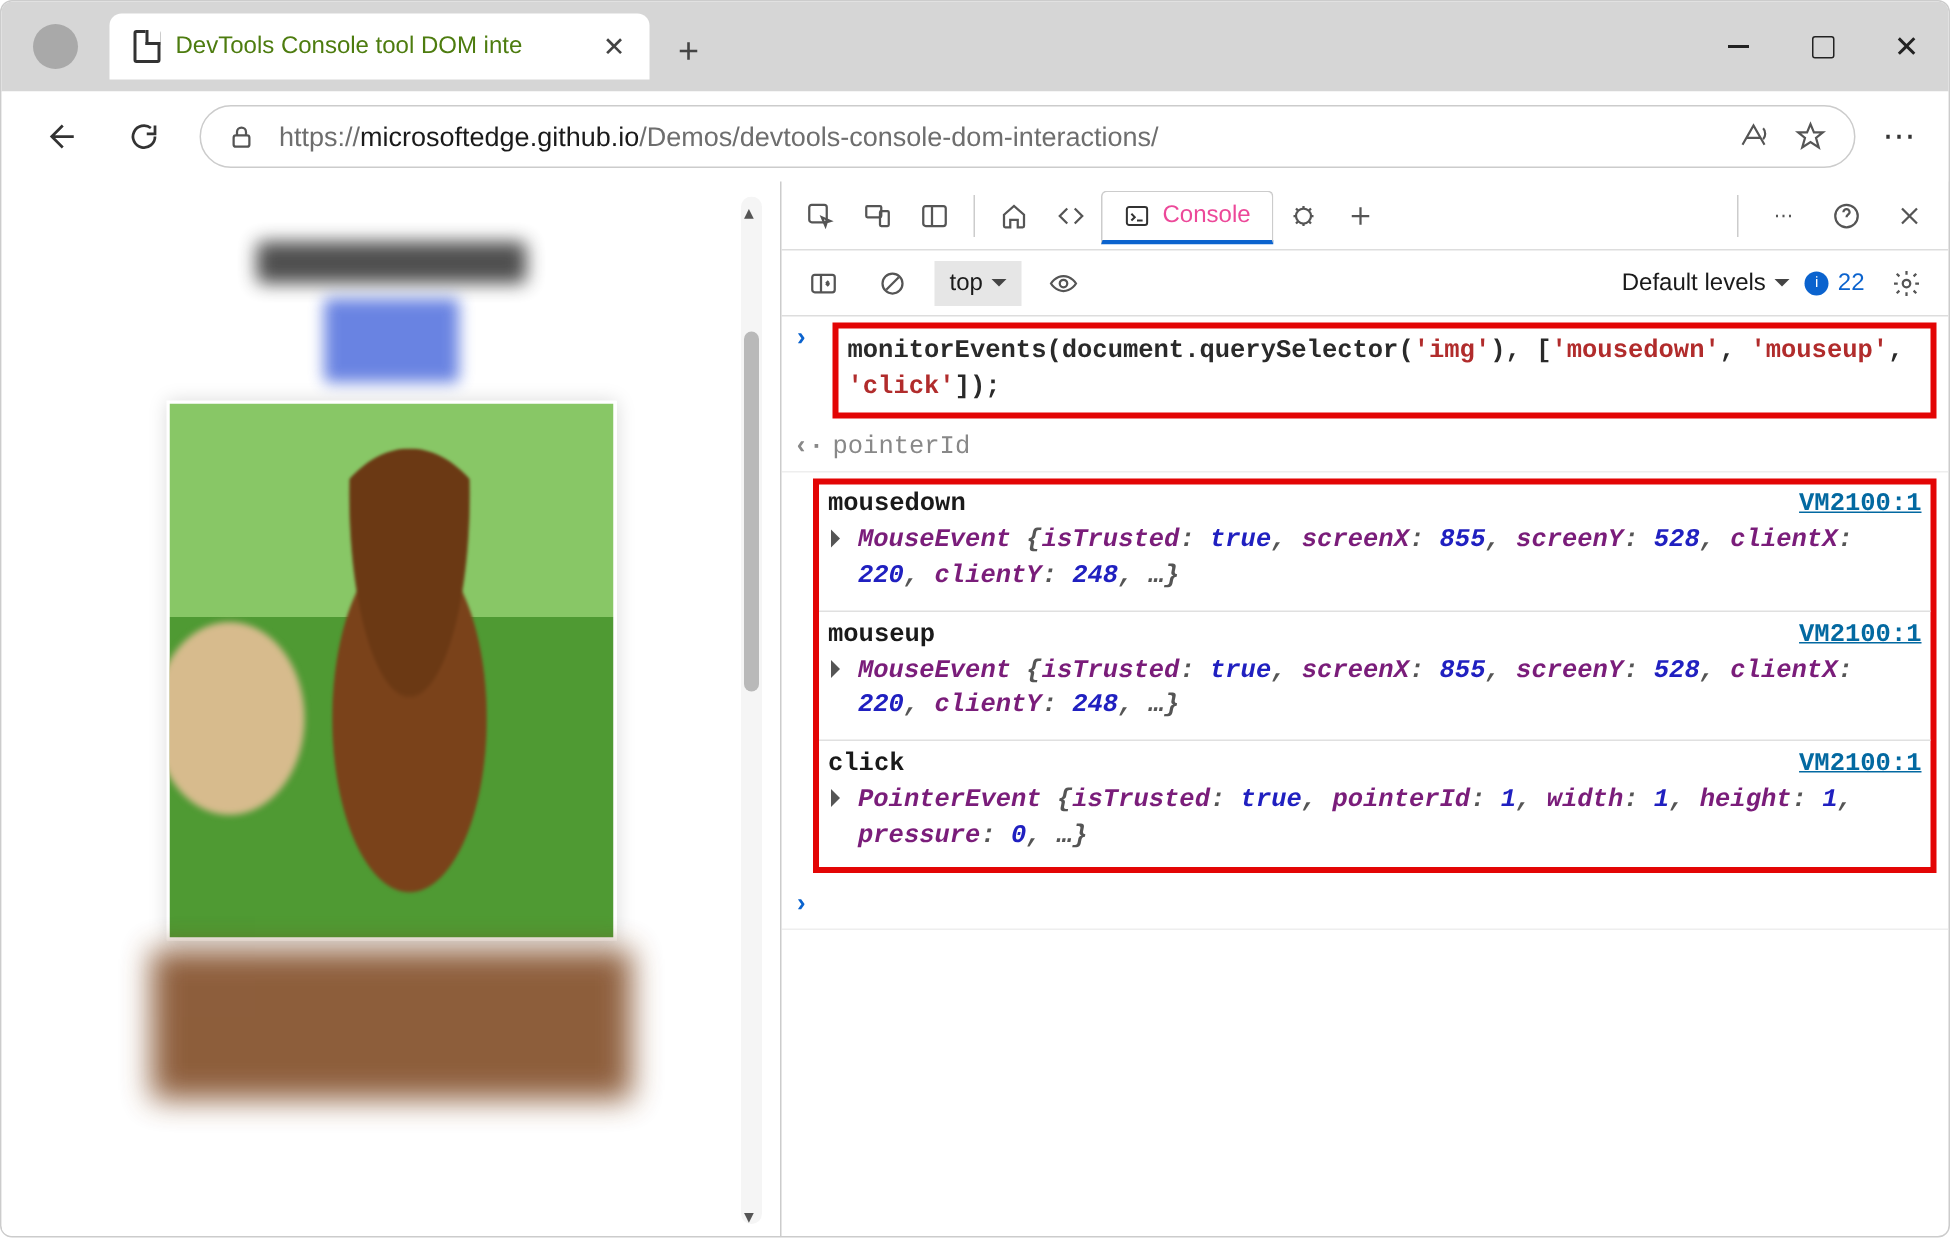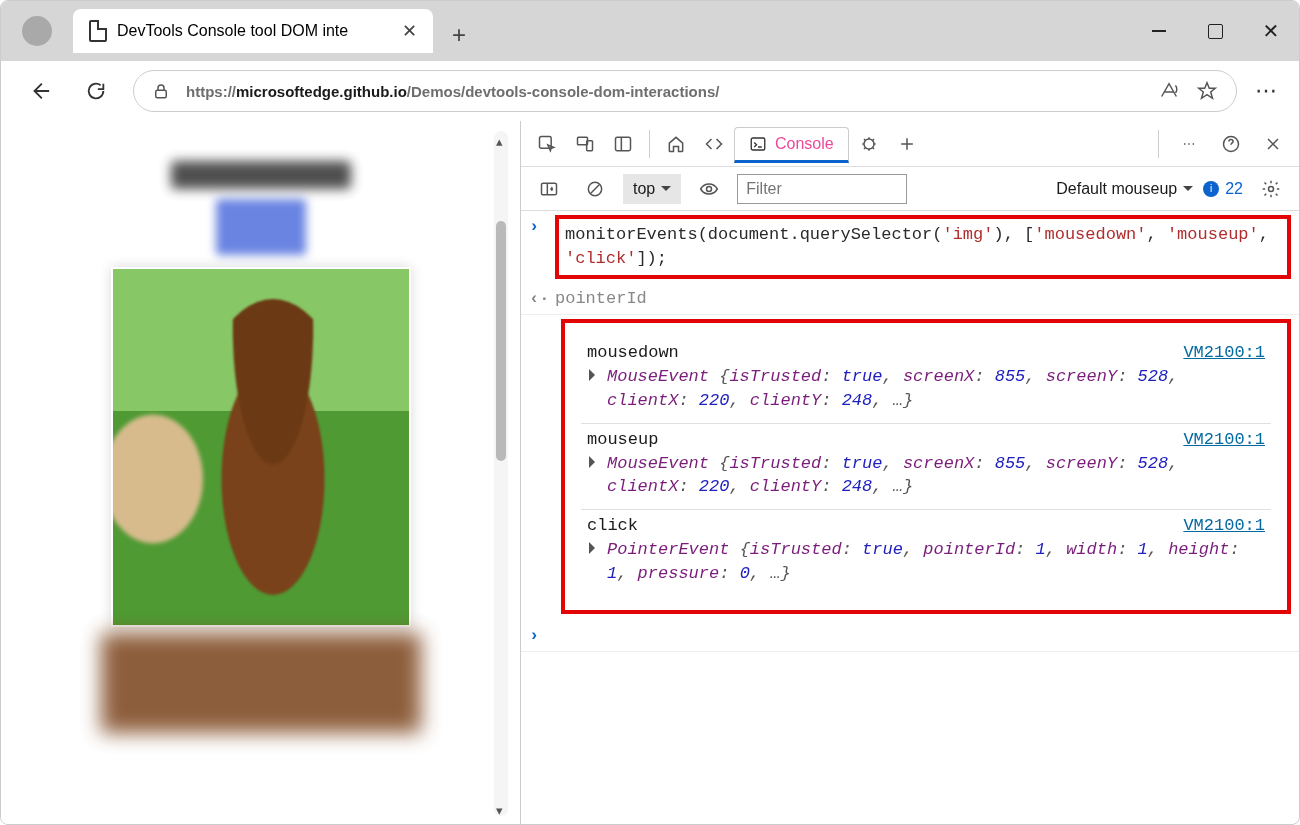--- a/index.html
+++ b/index.html
@@ -5,34 +5,34 @@
 * { box-sizing: border-box; margin: 0; padding: 0; }
 body { font-family: "Segoe UI", Arial, sans-serif; font-size: 13px; background: #fff; color: #1a1a1a; width: 1300px; height: 825px; overflow: hidden; border: 1px solid #ccc; border-radius: 8px; }
 
 
 .titlebar { height: 60px; background: #d6d6d6; display: flex; align-items: stretch; }
 .profile { width: 72px; display: flex; align-items: center; justify-content: center; }
 .profile .avatar { width: 30px; height: 30px; border-radius: 50%; background: #a9a9a9; }
 .tab { margin-top: 8px; height: 44px; background: #fff; border-radius: 8px 8px 0 0; display: flex; align-items: center; gap: 10px; padding: 0 16px; min-width: 360px; }
 .tab .page-icon { width: 18px; height: 22px; border: 2px solid #333; border-radius: 2px; position: relative; }
 .tab .page-icon::after { content: ""; position: absolute; top: -2px; right: -2px; width: 8px; height: 8px; background: #fff; border-left: 2px solid #333; border-bottom: 2px solid #333; }
-.tab .title { font-size: 16px; color: #000000; white-space: nowrap; overflow: hidden; text-overflow: clip; flex: 1; }
+.tab .title { font-size: 16px; color: #4d7c0f; white-space: nowrap; overflow: hidden; text-overflow: clip; flex: 1; }
 .tab .close { font-size: 18px; color: #444; }
 .newtab { display: flex; align-items: center; justify-content: center; width: 52px; font-size: 24px; color: #444; margin-top: 8px; }
 .wincontrols { margin-left: auto; display: flex; }
 .wincontrols div { width: 56px; display: flex; align-items: center; justify-content: center; font-size: 16px; color: #222; }
 .wincontrols .min::before { content: ""; display: block; width: 14px; height: 1.5px; background: #222; }
 .wincontrols .max::before { content: ""; display: block; width: 13px; height: 13px; border: 1.5px solid #222; border-radius: 2px; }
 .wincontrols .cls { font-size: 20px; }
 
 
 .addrrow { height: 60px; background: #fff; display: flex; align-items: center; padding: 0 20px; gap: 18px; }
 .nav-icon { width: 38px; height: 38px; display: flex; align-items: center; justify-content: center; }
 .nav-icon svg { width: 22px; height: 22px; stroke: #333; fill: none; stroke-width: 2; }
-.addrbar { flex: 1; height: 42px; border: 1px solid #ccc; border-radius: 21px; display: flex; align-items: center; padding: 0 18px; gap: 16px; font-size: 15px; color: #6e6e6e; font-weight: bold; }
+.addrbar { flex: 1; height: 42px; border: 1px solid #ccc; border-radius: 21px; display: flex; align-items: center; padding: 0 18px; gap: 16px; font-size: 18px; color: #6e6e6e; }
 .addrbar .lock { width: 18px; height: 20px; }
 .addrbar .url { flex: 1; white-space: nowrap; overflow: hidden; }
 .addrbar .url .host { color: #1a1a1a; }
 .addrbar .aread, .addrbar .fav { width: 22px; }
 .more-icon { font-size: 22px; color: #333; letter-spacing: 2px; }
 
 
 .content { display: flex; height: calc(825px - 120px); }
 .page { width: 520px; position: relative; border-right: 1px solid #ccc; background: #fff; padding: 10px; }
 .pagearea { position: absolute; inset: 10px; overflow: hidden; }
@@ -65,21 +65,21 @@
 .levels { font-size: 16px; display: flex; align-items: center; gap: 6px; }
 .levels::after { content: ""; border: 5px solid transparent; border-top-color: #444; margin-top: 5px; }
 .issues { display: flex; align-items: center; gap: 6px; color: #0b63ce; font-size: 16px; }
 .issues .dot { width: 16px; height: 16px; border-radius: 50%; background: #0b63ce; color: #fff; display: flex; align-items: center; justify-content: center; font-size: 10px; }
 .gear { margin-left: auto; }
 
 .console-body { flex: 1; overflow: auto; font-family: Consolas, "Courier New", monospace; font-size: 17px; line-height: 1.4; }
 .row { display: flex; padding: 4px 8px; gap: 8px; border-bottom: 1px solid #eee; }
 .row .gutter { width: 18px; color: #0b63ce; font-weight: bold; flex-shrink: 0; }
 .row .body { flex: 1; min-width: 0; }
-.redbox { border: 4px solid #e30505; padding: 4px 6px; }
+.redbox { border: 4px solid #e30505; padding: 4px 6px; font-weight: bold; }
 .row.cmd { border-bottom: none; }
 .row.ret .gutter { color: #888; }
 .row.ret .body { color: #888; }
 .row.prompt .gutter { color: #0b63ce; }
 
 .code .fn { color: #2a2a2a; }
 .code .str { color: #b12c2c; }
 .code .punc { color: #2a2a2a; }
 
 .evgroup { padding: 2px 6px 8px; }
@@ -245,24 +245,23 @@
         </div>
       <div class="ctx">
           <span>top</span>
         </div>
       <div class="dt-ico">
           <svg viewBox="0 0 24 24">
             <path d="M2 12s3.5-6 10-6 10 6 10 6-3.5 6-10 6S2 12 2 12z"></path>
             <circle cx="12" cy="12" r="3"></circle>
           </svg>
         </div>
-      <input class="filter-input" placeholder="Filter" style="">
       <div style="flex:1"></div>
       <div class="levels">
-          <span>Default mouseup</span>
+          <span>Default levels</span>
         </div>
       <div class="issues">
           <div class="dot">i</div>
           <span>22</span>
         </div>
       <div class="dt-ico gear">
           <svg viewBox="0 0 24 24">
             <circle cx="12" cy="12" r="3"></circle>
             <path d="M12 2v3M12 19v3M4.2 4.2l2.1 2.1M17.7 17.7l2.1 2.1M2 12h3M19 12h3M4.2 19.8l2.1-2.1M17.7 6.3l2.1-2.1"></path>
           </svg>
@@ -272,21 +271,21 @@
     <div class="console-body">
       <div class="row cmd">
         <div class="gutter">›</div>
         <div class="body redbox code" id="cmd-render"><span class="fn">monitorEvents</span><span class="punc">(document.querySelector(</span><span class="str">'img'</span><span class="punc">), [</span><span class="str">'mousedown'</span><span class="punc">, </span><span class="str">'mouseup'</span><span class="punc">, </span><span class="str">'click'</span><span class="punc">]);</span></div>
       </div>
       <div class="row ret">
         <div class="gutter">‹·</div>
         <div class="body">pointerId</div>
       </div>
 
-      <div class="redbox" style="margin:4px 8px 6px 40px; padding:16px;" id="events-render">
+      <div class="redbox" style="margin:4px 8px 6px 21px; padding:0;" id="events-render">
           <div class="evgroup"><span class="evname">mousedown</span><a class="srclink">VM2100:1</a><div class="evdetail"><span class="tri"></span><span class="ek-type">MouseEvent </span><span class="ek-punc">{</span><span class="ek-key">isTrusted</span><span class="ek-punc">: </span><span class="ek-bool">true</span><span class="ek-punc">, </span><span class="ek-key">screenX</span><span class="ek-punc">: </span><span class="ek-num">855</span><span class="ek-punc">, </span><span class="ek-key">screenY</span><span class="ek-punc">: </span><span class="ek-num">528</span><span class="ek-punc">, </span><span class="ek-key">clientX</span><span class="ek-punc">: </span><span class="ek-num">220</span><span class="ek-punc">, </span><span class="ek-key">clientY</span><span class="ek-punc">: </span><span class="ek-num">248</span><span class="ek-punc">, …}</span></div></div>
           <div class="evsep"></div>
           <div class="evgroup"><span class="evname">mouseup</span><a class="srclink">VM2100:1</a><div class="evdetail"><span class="tri"></span><span class="ek-type">MouseEvent </span><span class="ek-punc">{</span><span class="ek-key">isTrusted</span><span class="ek-punc">: </span><span class="ek-bool">true</span><span class="ek-punc">, </span><span class="ek-key">screenX</span><span class="ek-punc">: </span><span class="ek-num">855</span><span class="ek-punc">, </span><span class="ek-key">screenY</span><span class="ek-punc">: </span><span class="ek-num">528</span><span class="ek-punc">, </span><span class="ek-key">clientX</span><span class="ek-punc">: </span><span class="ek-num">220</span><span class="ek-punc">, </span><span class="ek-key">clientY</span><span class="ek-punc">: </span><span class="ek-num">248</span><span class="ek-punc">, …}</span></div></div>
           <div class="evsep"></div>
           <div class="evgroup"><span class="evname">click</span><a class="srclink">VM2100:1</a><div class="evdetail"><span class="tri"></span><span class="ek-type">PointerEvent </span><span class="ek-punc">{</span><span class="ek-key">isTrusted</span><span class="ek-punc">: </span><span class="ek-bool">true</span><span class="ek-punc">, </span><span class="ek-key">pointerId</span><span class="ek-punc">: </span><span class="ek-num">1</span><span class="ek-punc">, </span><span class="ek-key">width</span><span class="ek-punc">: </span><span class="ek-num">1</span><span class="ek-punc">, </span><span class="ek-key">height</span><span class="ek-punc">: </span><span class="ek-num">1</span><span class="ek-punc">, </span><span class="ek-key">pressure</span><span class="ek-punc">: </span><span class="ek-num">0</span><span class="ek-punc">, …}</span></div></div>
         </div>
 
       <div class="row prompt">
         <div class="gutter">›</div>
         <div class="body"></div>

